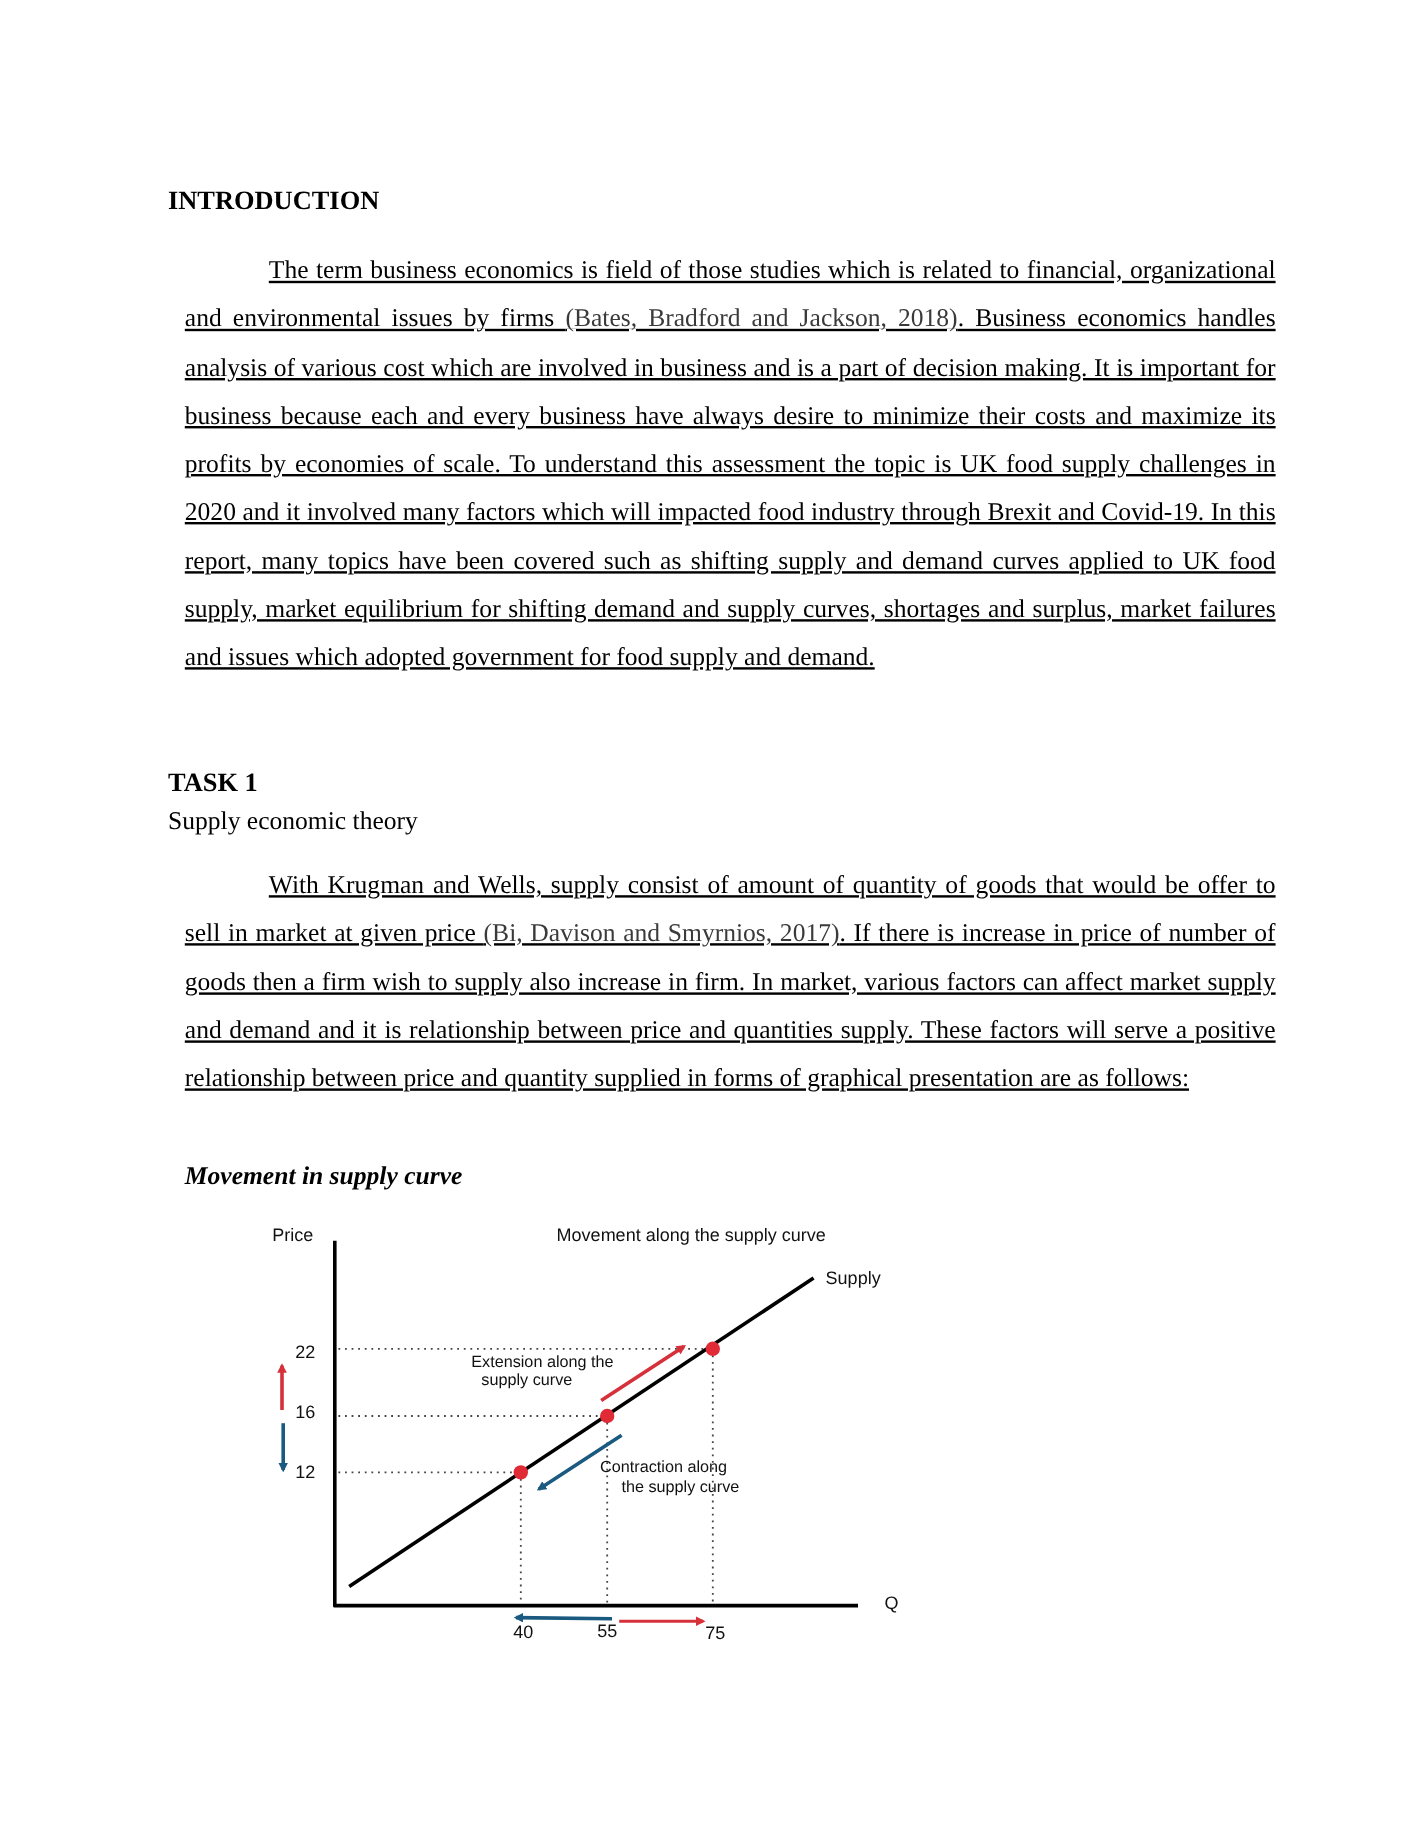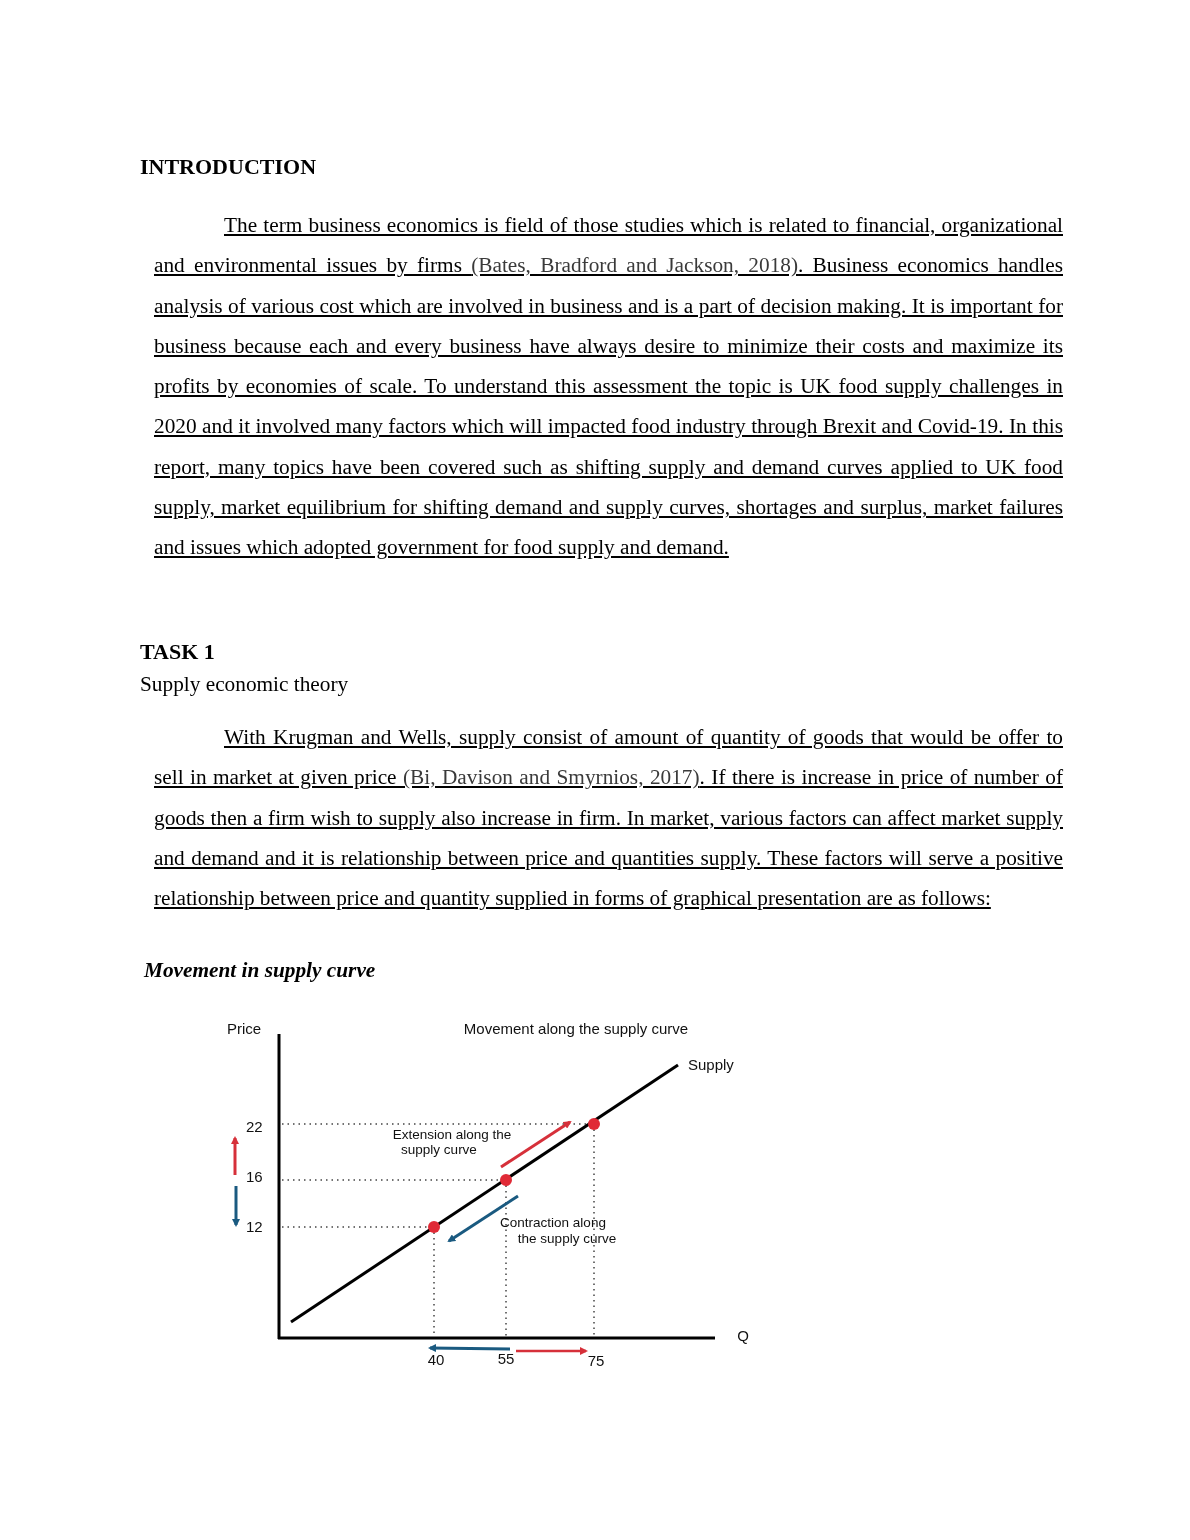--- a/index.html
+++ b/index.html
@@ -5,21 +5,21 @@
   html, body { margin: 0; padding: 0; background: #ffffff; }
   body { width: 1190px; height: 1540px; position: relative; overflow: hidden;
          font-family: "Liberation Serif", "DejaVu Serif", serif; color: #000; }
   .page { position: absolute; left: 140px; top: 0; width: 909px; }
   h1.heading { position: absolute; left: 0; margin: 0; font-size: 22px; font-weight: bold; line-height: 30px; letter-spacing: 0; }
   .para { position: absolute; left: 0; width: 909px; margin: 14px; font-size: 21.3px; line-height: 40.3px;
           text-align: justify; text-align-last: left; text-decoration: underline; }
   .para .indent { display: inline-block; width: 70px; }
   .cite { color: #3a3a3a; }
   .subheading { position: absolute; left: 0; margin: 0; font-size: 21.3px; line-height: 26px; }
-  .italic-heading { position: absolute; left: 0; margin: 4px; font-size: 21.3px; line-height: 26px; font-style: italic; font-weight: bold; }
+  .italic-heading { position: absolute; left: 0; margin: 14px; font-size: 21.3px; line-height: 26px; font-style: italic; font-weight: bold; }
   .chart { position: absolute; left: 200px; top: 1000px; width: 580px; height: 390px; }
   .chart svg { display: block; }
   .chart text { font-family: "Liberation Sans", "DejaVu Sans", sans-serif; fill: #111; }
 </style>
 </head>
 <body>
 
 <div class="page">
 
   <h1 class="heading" style="top:152px;">INTRODUCTION</h1>

